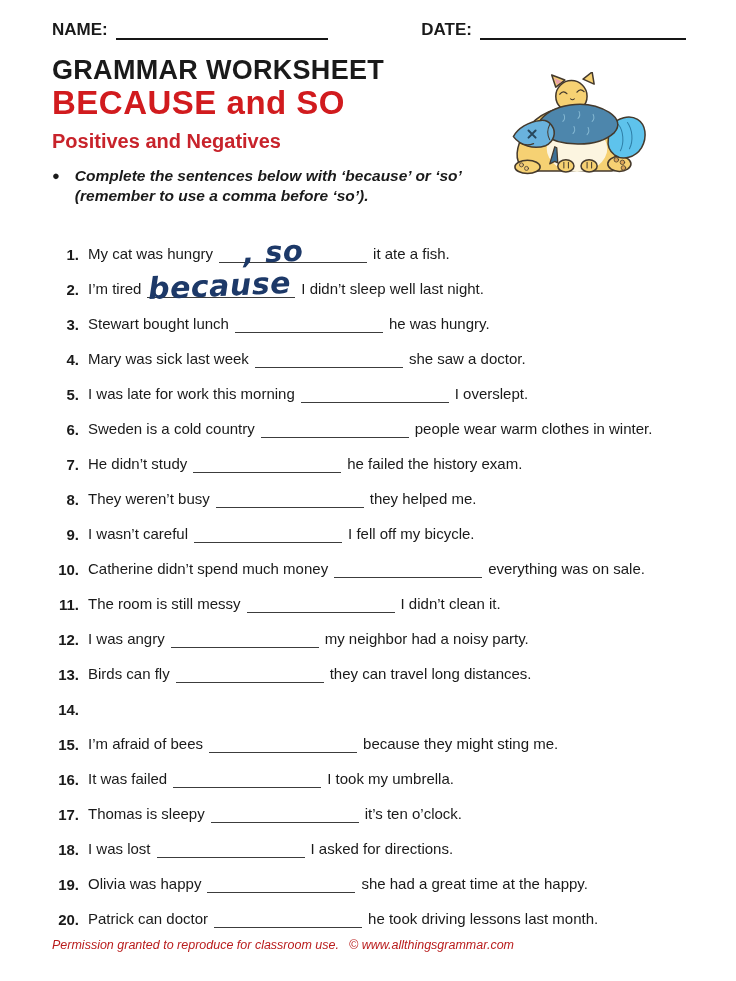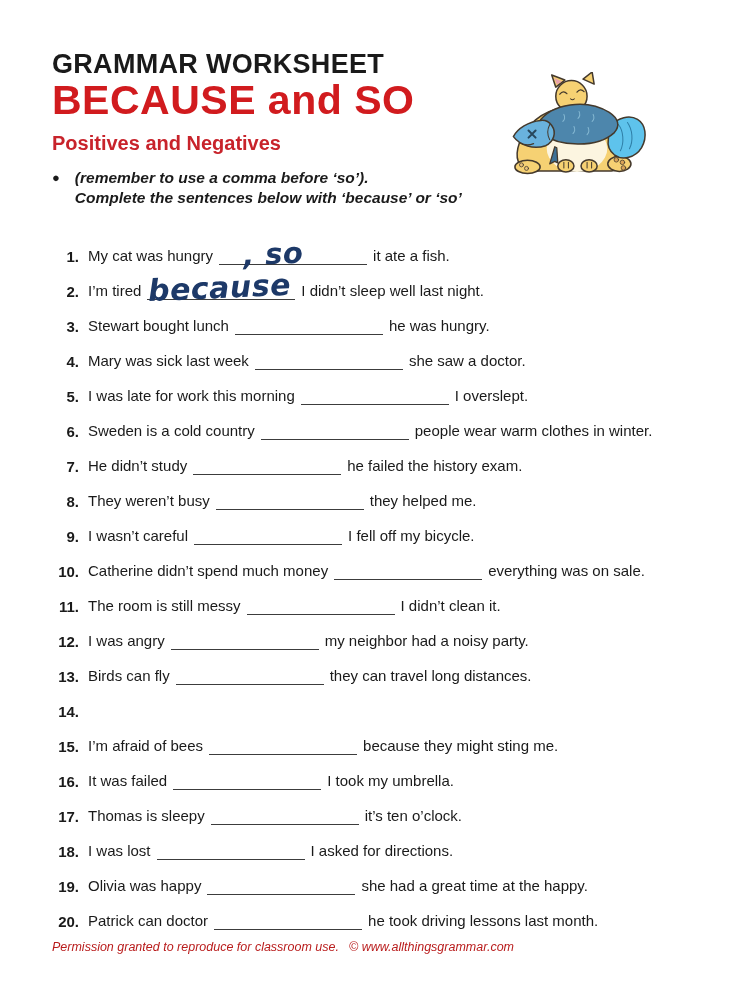--- a/index.html
+++ b/index.html
@@ -7,22 +7,22 @@
   .page{position:relative;width:736px;height:981px;box-sizing:border-box;
         padding:20px 50px 0 52px;background:#fff;overflow:hidden;}
 
   
   .header-row{display:flex;justify-content:space-between;font-weight:bold;font-size:17px;}
   .field{display:flex;align-items:flex-end;}
   .write-line{display:inline-block;width:212px;border-bottom:2px solid #161616;height:16px;margin-left:8px;}
   .field.date .write-line{width:206px;}
 
   
-  .kicker{margin-top:30px;font-size:27px;font-weight:bold;letter-spacing:.3px;line-height:1.05;}
-  .main-title{margin-top:2px;font-size:41px;font-weight:bold;letter-spacing:.5px;line-height:1.02;
+  .kicker{margin-top:16px;font-size:27px;font-weight:bold;letter-spacing:.3px;line-height:1.05;}
+  .main-title{margin-top:2px;font-size:33px;font-weight:bold;letter-spacing:.5px;line-height:1.02;
               color:var(--title-red,#d11b1e);}
   .subtitle{margin-top:10px;font-size:20px;font-weight:bold;color:var(--subtitle-red,#c8232b);}
 
   
   .instructions{display:flex;gap:15px;margin-top:13px;width:470px;}
   .bullet{font-size:13px;line-height:19px;}
   .instr-text{font-size:15.5px;font-weight:bold;font-style:italic;line-height:19.5px;}
   .instr-text span{display:block;}
 
   
@@ -43,30 +43,40 @@
   .footer .site{margin-left:10px;}
 
   
   .cat{position:absolute;left:503px;top:72px;width:152px;height:106px;}
 </style>
 </head>
 <body>
 
 <div class="page">
 
+  <div class="header-row">
+    <div class="field name">
+      <span>NAME:</span>
+      <span class="write-line"></span>
+    </div>
+    <div class="field date">
+      <span>DATE:</span>
+      <span class="write-line"></span>
+    </div>
+  </div>
 
   <div class="kicker">GRAMMAR WORKSHEET</div>
   <div class="main-title">BECAUSE and SO</div>
   <div class="subtitle">Positives and Negatives</div>
 
   <div class="instructions">
     <span class="bullet">●</span>
     <div class="instr-text">
+      <span>Complete the sentences below with ‘because’ or ‘so’</span>
       <span>(remember to use a comma before ‘so’).</span>
-      <span>Complete the sentences below with ‘because’ or ‘so’</span>
     </div>
   </div>
 
   <svg class="cat" viewBox="0 0 300 210" fill="none" stroke-linecap="round" stroke-linejoin="round">
 
     <path d="M120,70 C75,78 45,105 32,140 C22,168 28,192 54,196 L214,196 C244,192 252,165 242,138 C230,104 200,76 160,70 Z" fill="#f6d173" stroke="#44392c" stroke-width="3"></path>
 
     <ellipse cx="146" cy="152" rx="60" ry="46" fill="#fcf5e0"></ellipse>
 
     <ellipse cx="48" cy="188" rx="25" ry="13" fill="#f6d173" stroke="#44392c" stroke-width="3"></ellipse>

